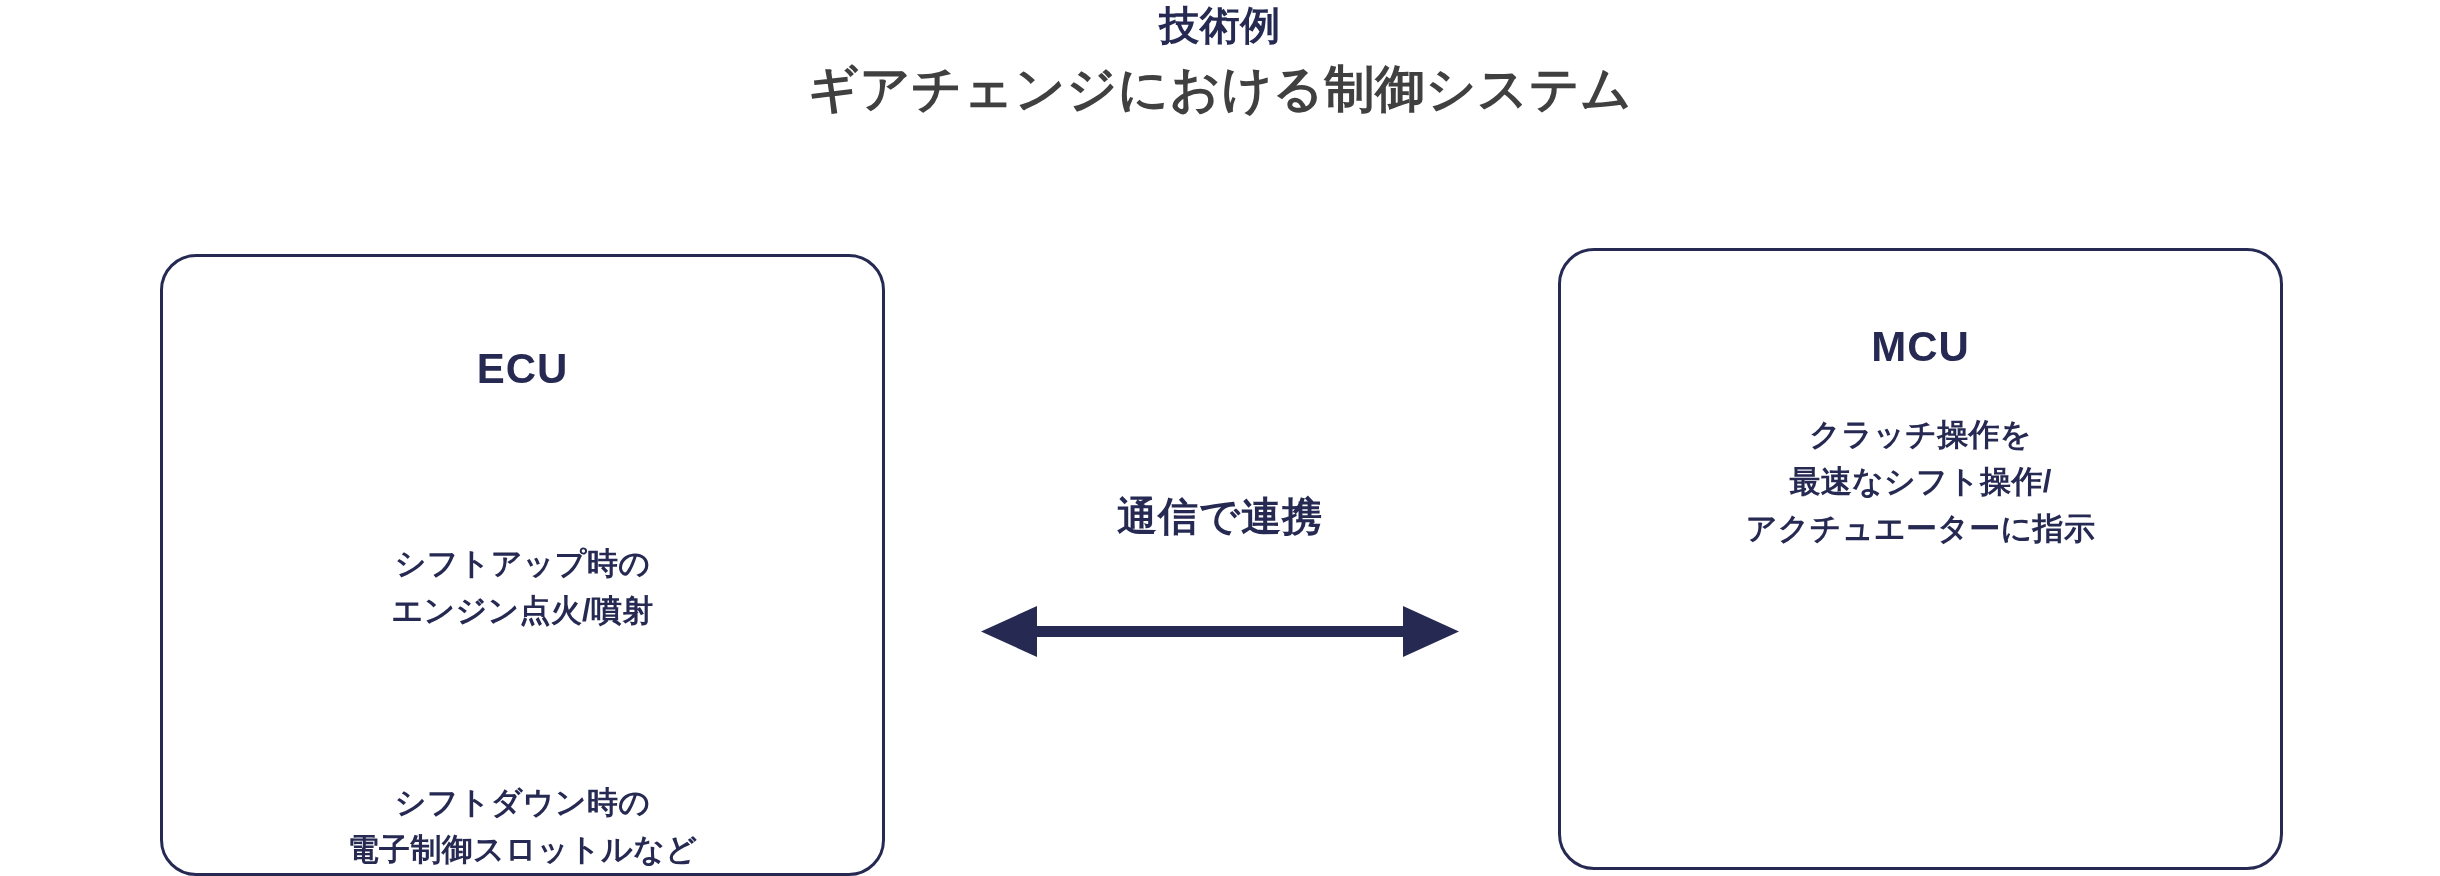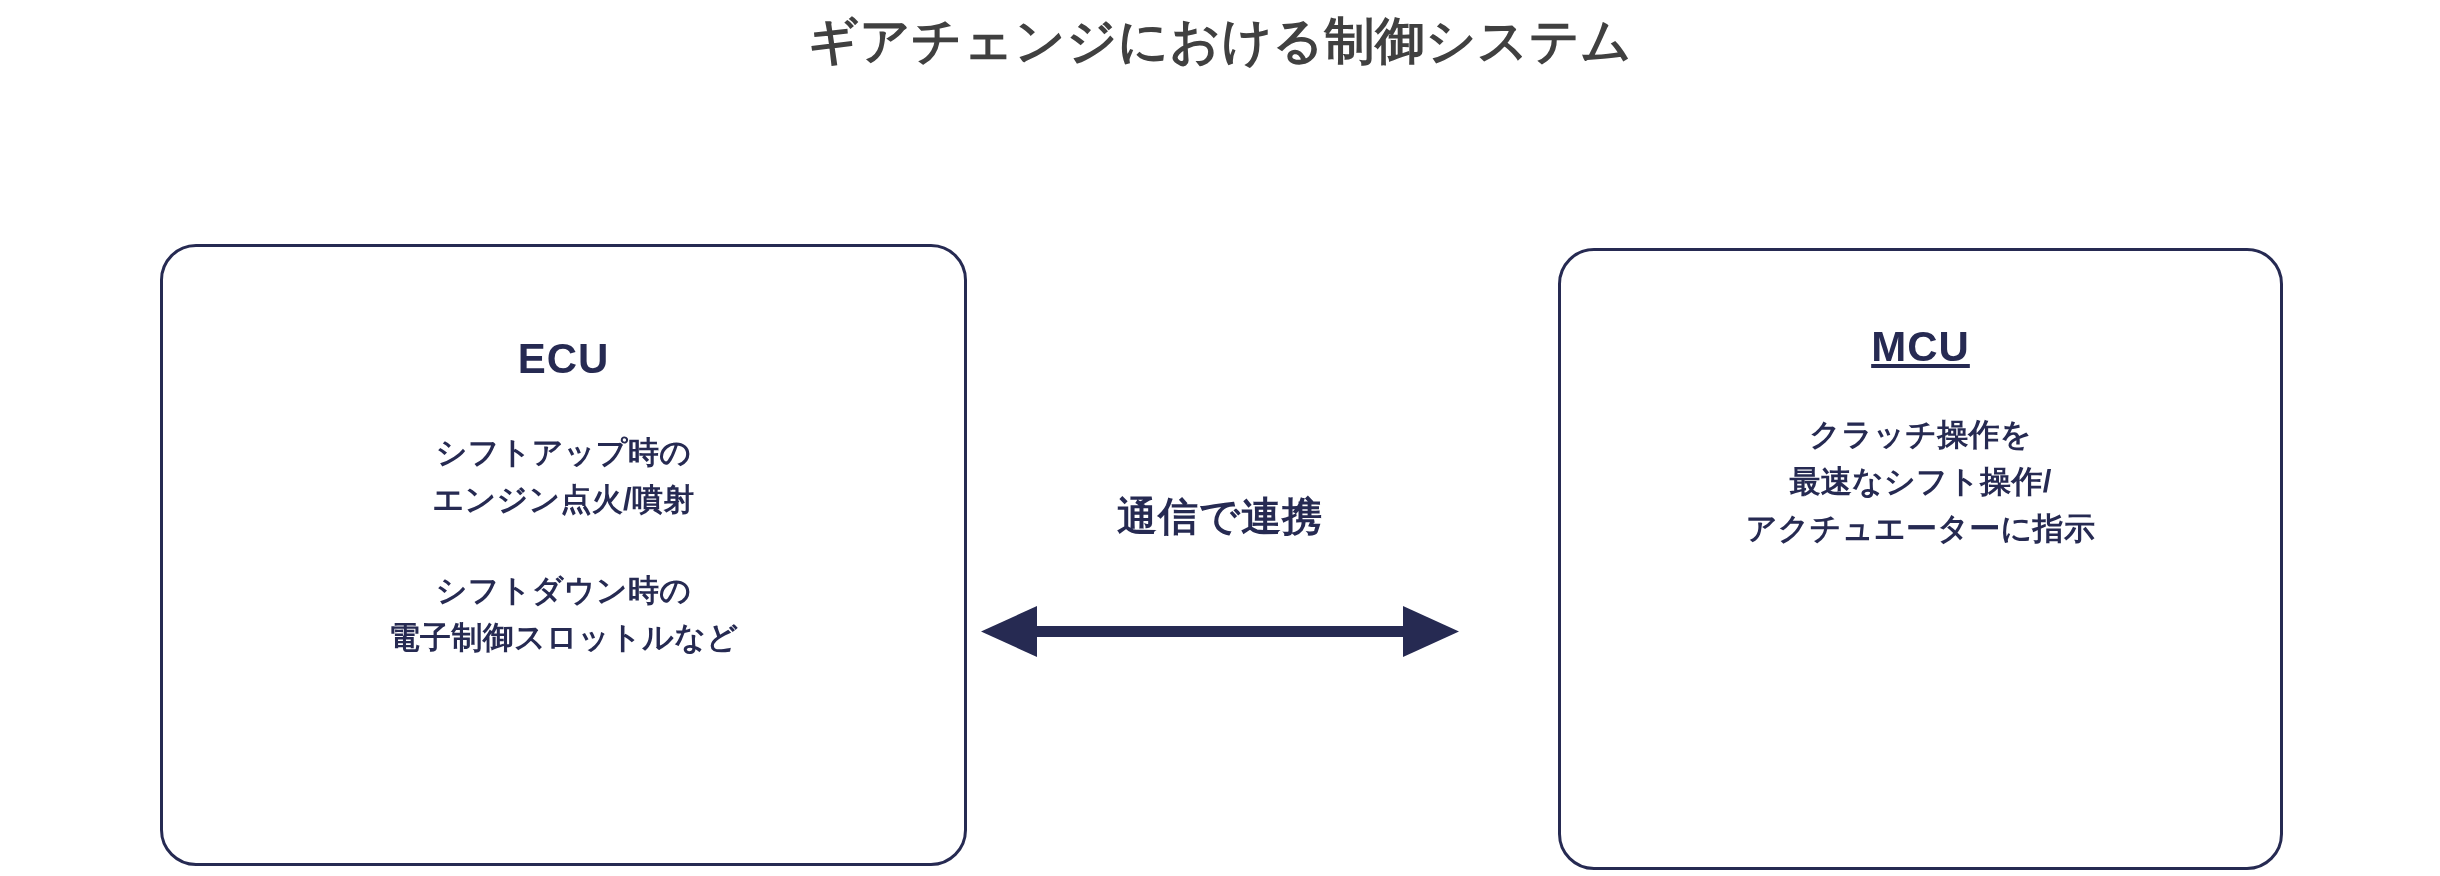--- a/index.html
+++ b/index.html
@@ -52,40 +52,41 @@
     box-sizing: border-box;
     border: 3px solid #262a52;
     border-radius: 36px;
     background: #ffffff;
     display: flex;
     flex-direction: column;
     align-items: center;
   }
   #box-ecu {
     left: 160px;
-    top: 244px;
-    width: 807px;
+    top: 254px;
+    width: 725px;
     height: 622px;
+    justify-content: space-between;
   }
   #box-mcu {
     left: 1558px;
     top: 248px;
     width: 725px;
     height: 622px;
   }
 
   .node-heading {
     font-size: 42px;
     font-weight: bold;
     letter-spacing: 1px;
     color: #262a52;
     line-height: 48px;
   }
   #box-ecu .node-heading { margin-top: 88px; }
-  #box-mcu .node-heading { margin-top: 72px; text-decoration: underline; }
+  #box-mcu .node-heading { margin-top: 72px; }
 
   .node-body {
     text-align: center;
     font-size: 31px;
     font-weight: bold;
     line-height: 47px;
     color: #262a52;
     letter-spacing: 0.3px;
   }
   #box-ecu .node-body.first { margin-top: 46px; }
@@ -122,20 +123,21 @@
     height: 56px;
   }
   #arrow-wrap svg { display: block; }
 </style>
 </head>
 <body>
 
 <div id="diagram-root">
 
   <div class="title-block">
+    <div class="title-main">技術例</div>
     <div class="title-sub">ギアチェンジにおける制御システム</div>
   </div>
 
   <div class="node-box" id="box-ecu">
     <div class="node-heading">ECU</div>
 
     <div class="node-body first">
       <span class="line">シフトアップ時の</span>
       <span class="line">エンジン点火/噴射</span>
     </div>

